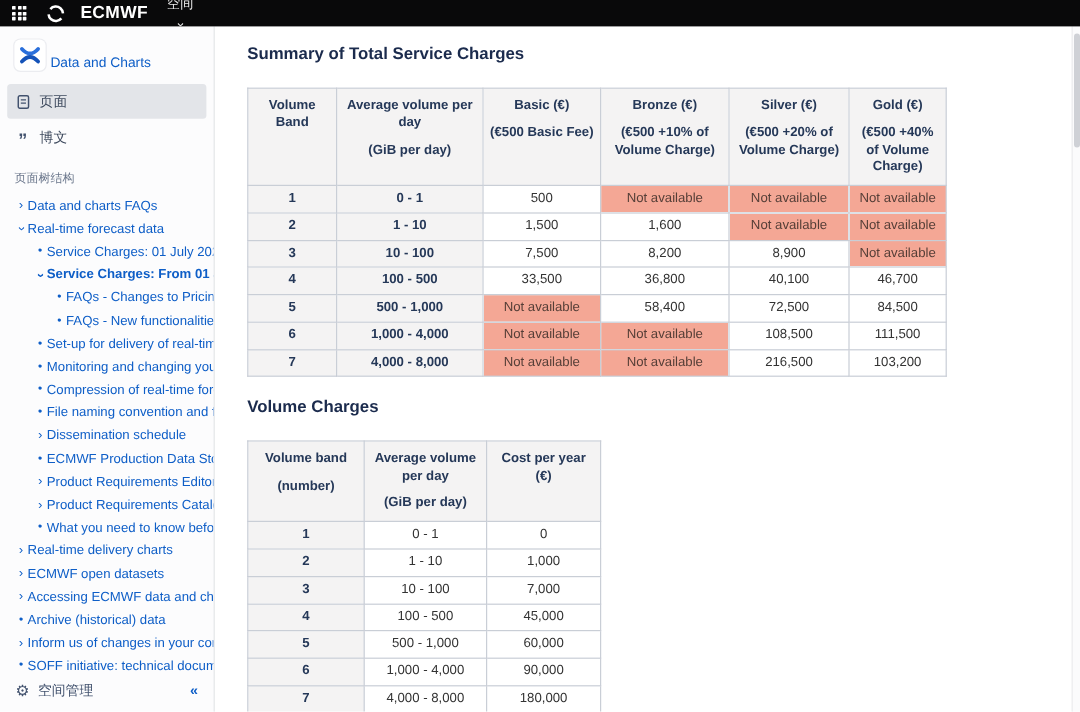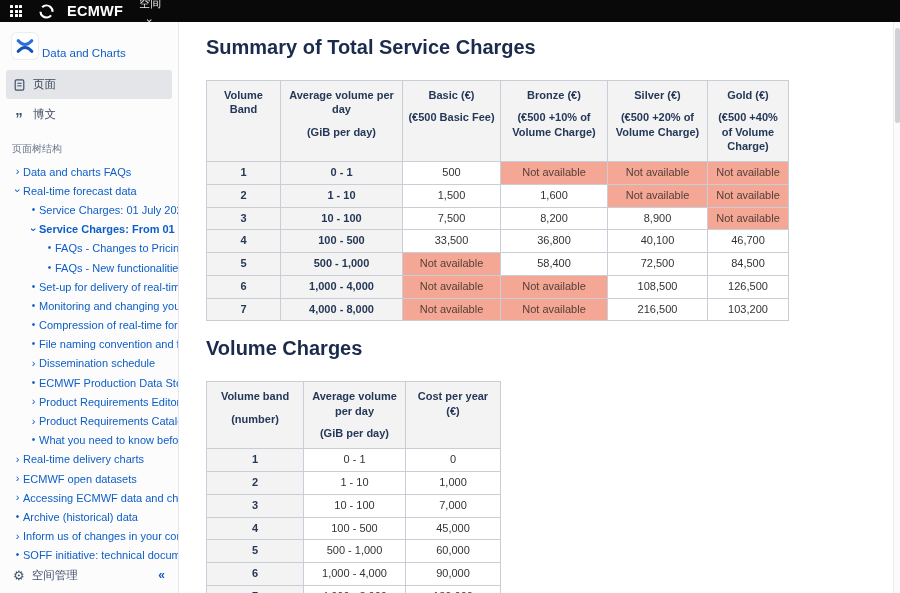--- a/index.html
+++ b/index.html
@@ -49,21 +49,21 @@
   .side-footer { position:absolute; bottom:7px; left:0; right:0; height:22px;
     display:flex; align-items:center; justify-content:space-between; padding:0 13px; }
   .settings { display:flex; align-items:center; gap:7px; font-size:11.5px;
     color:#42526e; cursor:pointer; }
   .gear { font-size:13px; line-height:1; }
   .collapse { color:var(--accent,#0e5ec7); font-size:12px; font-weight:bold; cursor:pointer; }
 
   
   .main { position:absolute; left:180px; top:22px; right:7px; bottom:0;
     background:#fff; padding:14px 0 0 26px; overflow:hidden; }
-  h2 { color:var(--heading_text,#1b2b4d); font-size:20px; font-weight:600;
+  h2 { color:var(--heading_text,#1b2b4d); font-size:14px; font-weight:600;
     margin:0 0 21px 0; }
   h2.h2b { margin-top:16px; margin-bottom:21px; }
   table { border-collapse:collapse; table-layout:fixed; font-size:11px; }
   .t1 { width:582px; }
   .t2 { width:294px; }
   th, td { border:1px solid var(--table_border,#c9ced6); text-align:center;
     vertical-align:middle; overflow:hidden; }
   th { background:var(--shaded_cell_bg,#f4f3f3); color:#253858;
     font-weight:bold; padding:7px 5px 8px 5px; vertical-align:top; }
   th .l1 { line-height:1.3; }
@@ -310,21 +310,21 @@
           <td>58,400</td>
           <td>72,500</td>
           <td>84,500</td>
         </tr>
         <tr>
           <td class="gray">6</td>
           <td class="gray">1,000 - 4,000</td>
           <td class="na">Not available</td>
           <td class="na">Not available</td>
           <td>108,500</td>
-          <td>126,500</td>
+          <td>111,500</td>
         </tr>
         <tr>
           <td class="gray">7</td>
           <td class="gray">4,000 - 8,000</td>
           <td class="na">Not available</td>
           <td class="na">Not available</td>
           <td>216,500</td>
           <td>103,200</td>
         </tr>
       </tbody>

